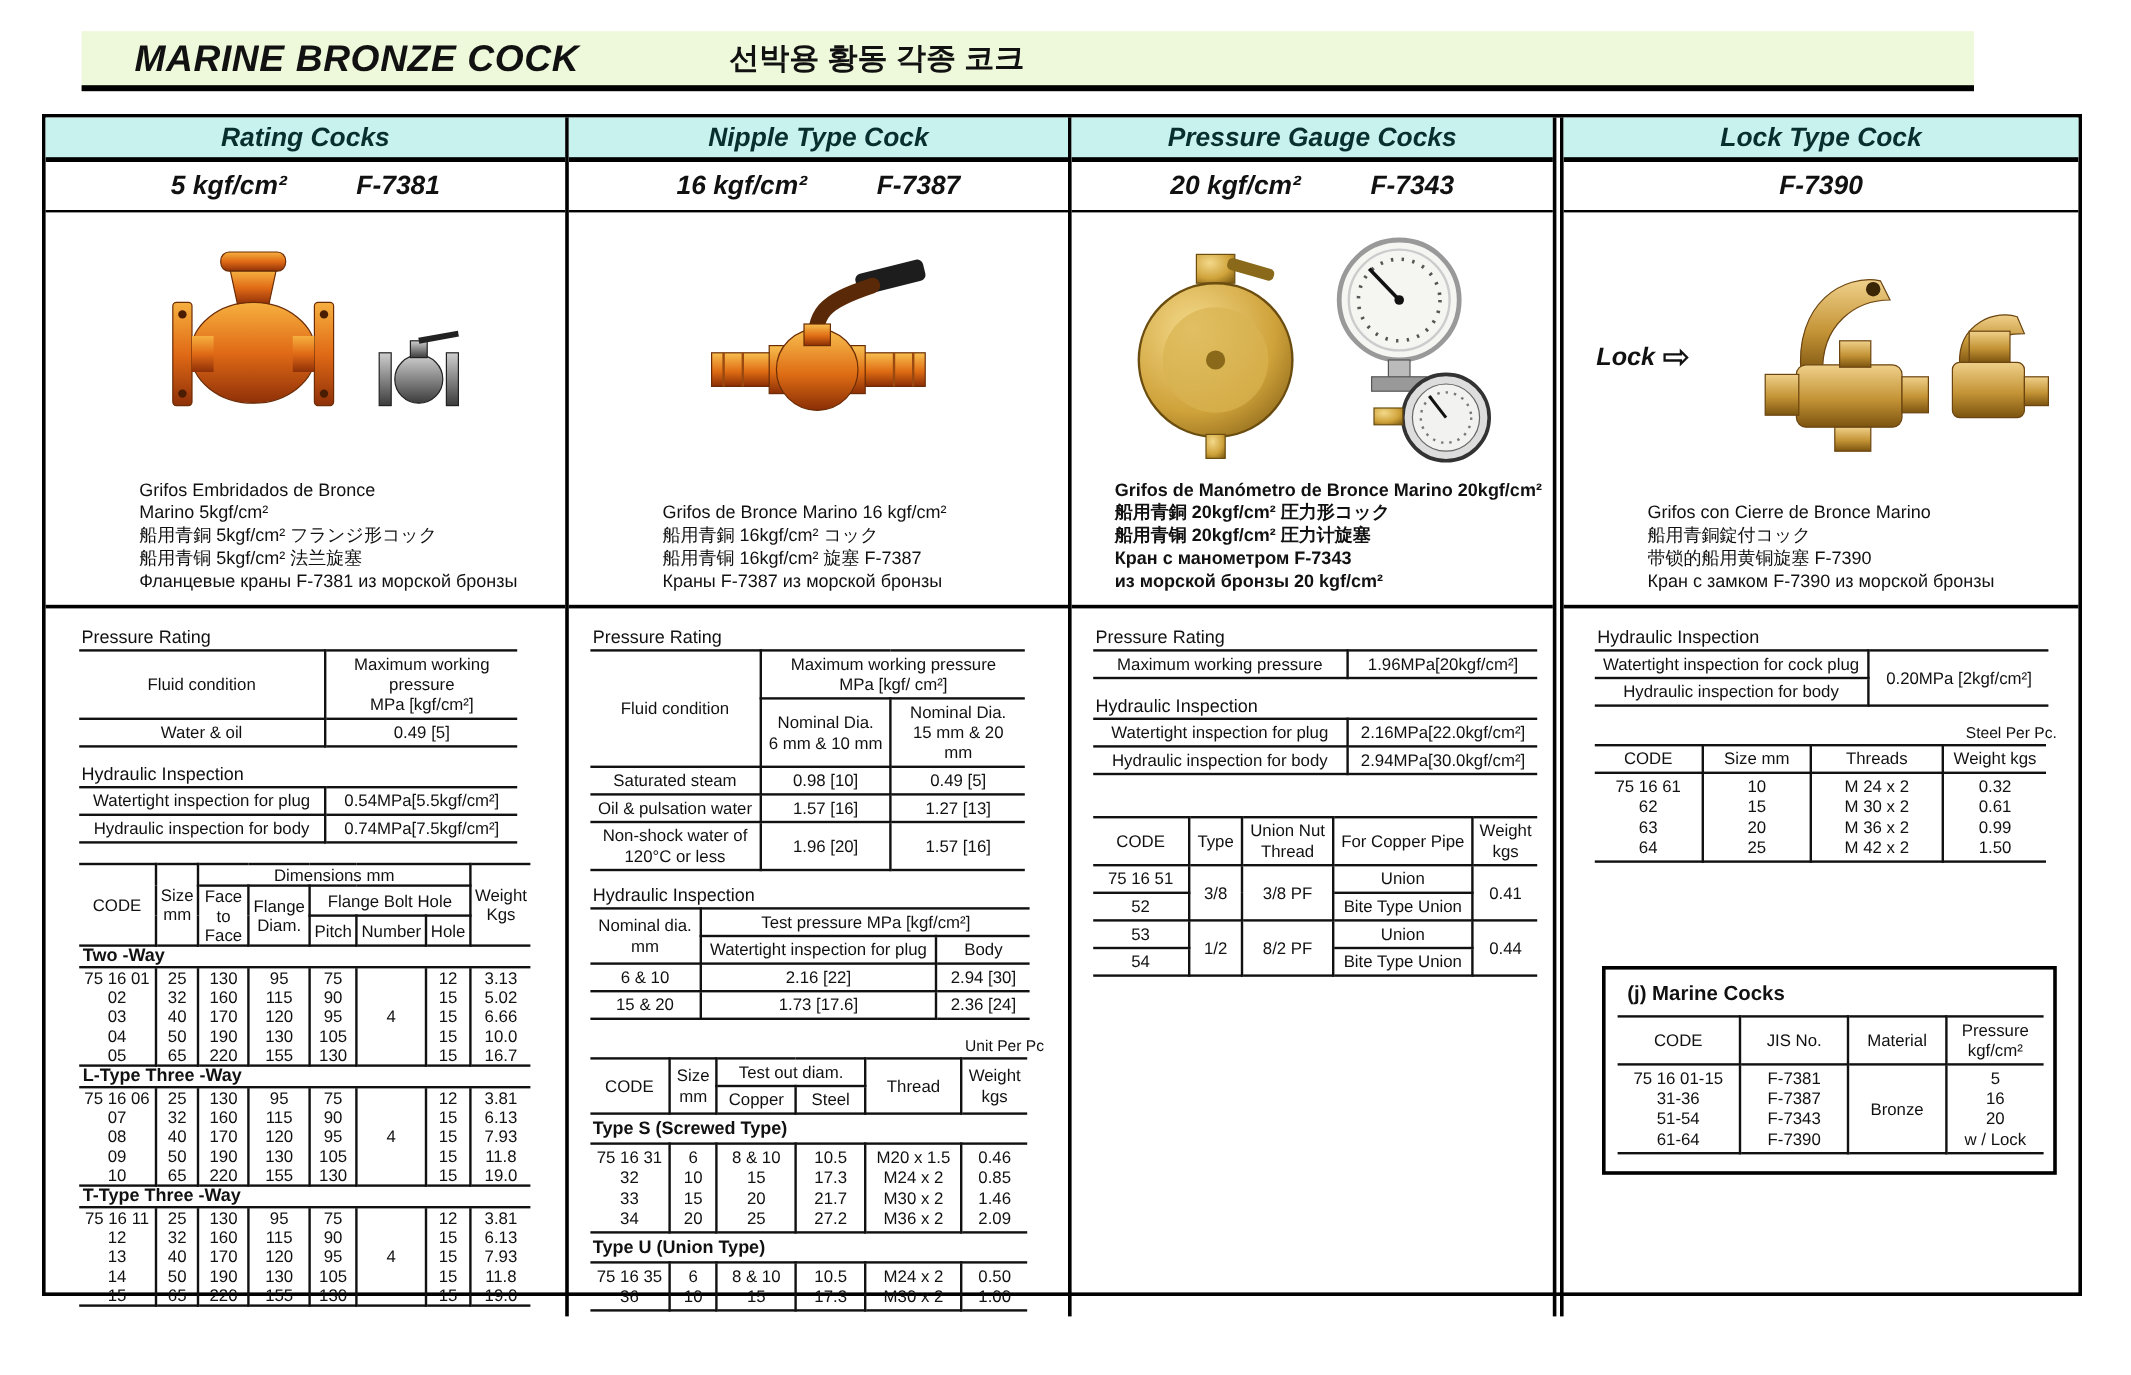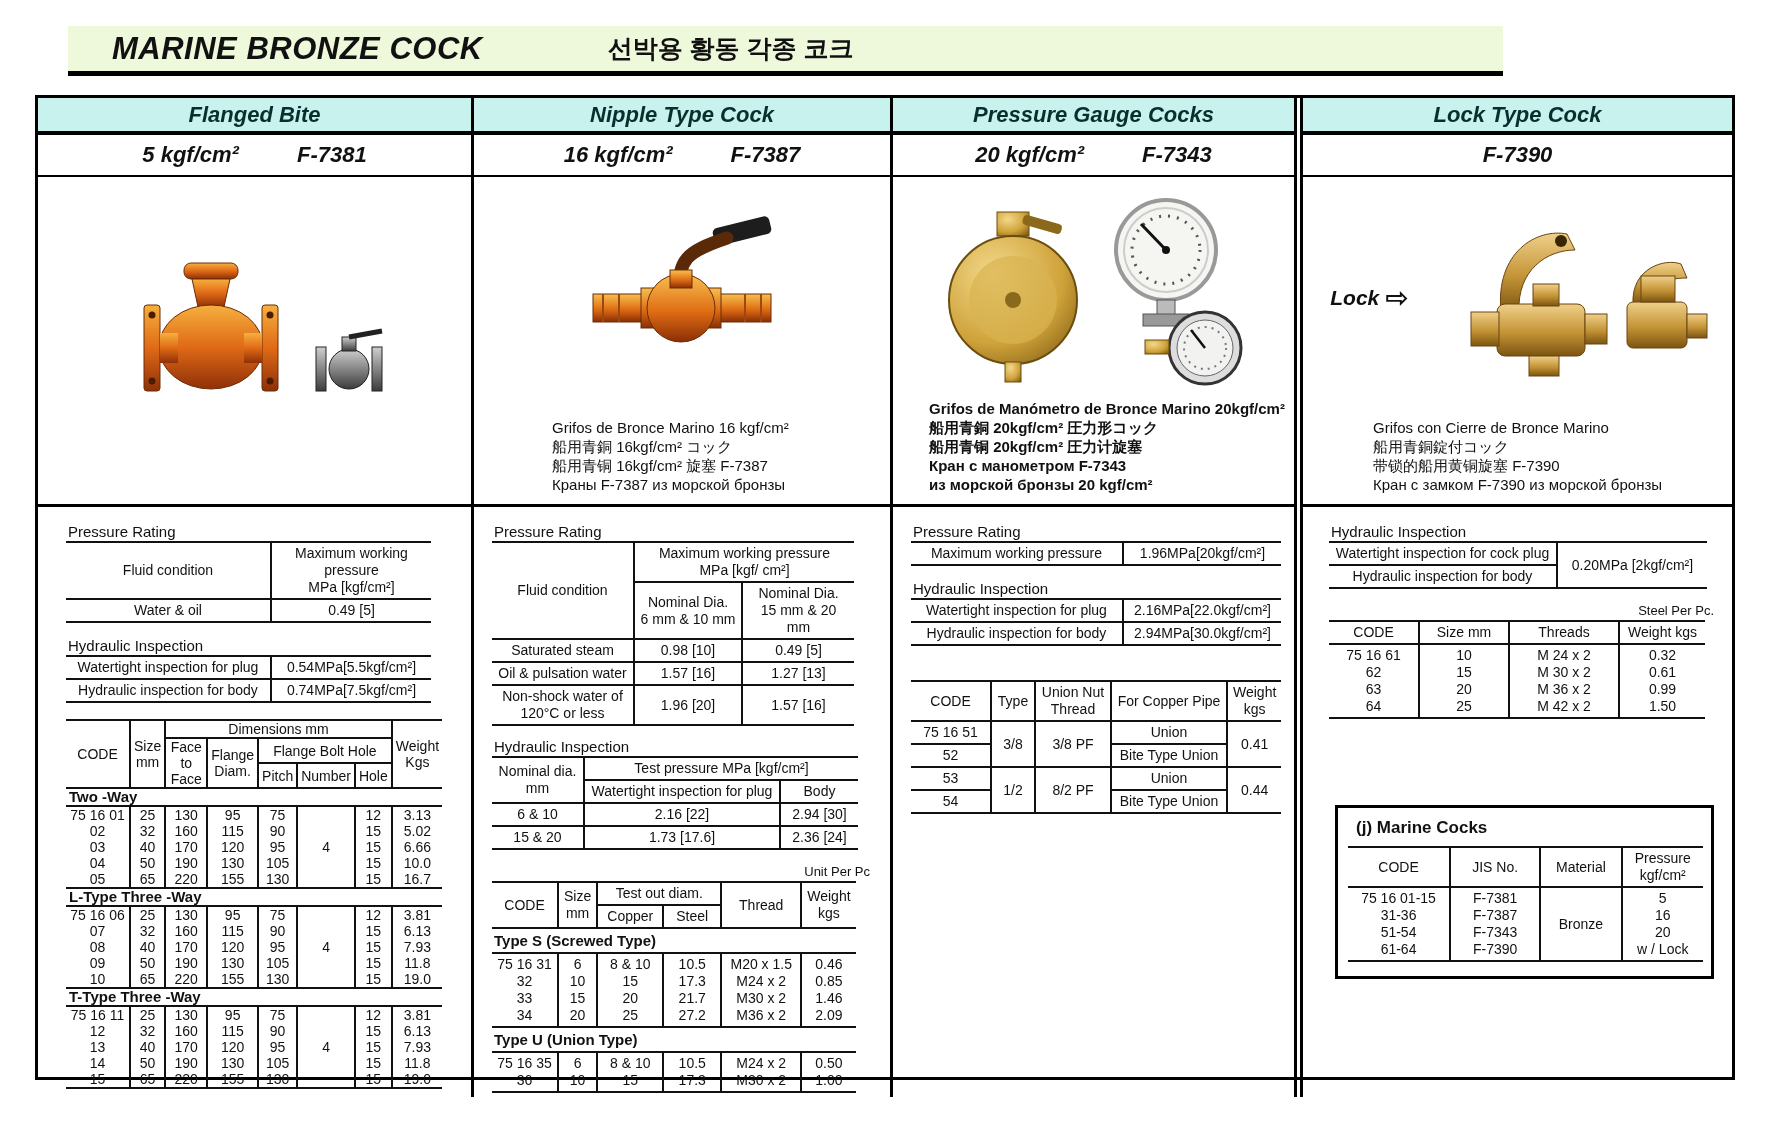--- a/index.html
+++ b/index.html
@@ -1,21 +1,21 @@
 <!DOCTYPE html>
 <html style="--title-bg: #eef8da; --band-bg: #c7f2ee;"><head>
 <meta charset="utf-8">
 <style>
   :root { --title-bg:#eef8da; --band-bg:#c7f2ee; --ink:#111; }
   * { box-sizing:border-box; }
   html,body { margin:0; padding:0; }
   body { width:1776px; height:1146px; background:#fff; position:relative;
          font-family:"Liberation Sans","DejaVu Sans",sans-serif; color:var(--ink); }
 
-  .title-bar { position:absolute; left:68px; top:26px; width:1435px; height:50px;
+  .title-bar { position:absolute; left:68px; top:26px; width:1577px; height:50px;
     background:var(--title-bg); border-bottom:5px solid #000;
     display:flex; align-items:center; gap:125px; padding-left:44px;text-align:right; }
   .title-en { font-style:italic; font-weight:bold; font-size:31px; letter-spacing:.5px; }
   .title-kr { font-weight:bold; font-size:25px; }
 
   .catalog { position:absolute; left:35px; top:95px; width:1700px; height:985px;
     border:3px solid #000; display:grid; grid-template-columns:433px 419px 404px 1fr; }
   .col { display:flex; flex-direction:column; min-width:0; }
   .col + .col { border-left:3px solid #000; }
   .col.dbl { border-left:9px double #000; }
@@ -56,21 +56,21 @@
 <body>
 
 <div class="title-bar">
   <span class="title-en">MARINE BRONZE COCK</span>
   <span class="title-kr">선박용 황동 각종 코크</span>
 </div>
 
 <div class="catalog">
 
   <div class="col">
-    <div class="band">Flanged Bite</div>
+    <div class="band">Rating Cocks</div>
     <div class="sub">
       <span>5 kgf/cm²</span>
       <span>F-7381</span>
     </div>
     <div class="product">
       <div class="photo">
         <svg width="270" height="180" viewBox="0 0 270 180">
           <defs>
             <linearGradient id="bz1" x1="0" y1="0" x2="0" y2="1">
               <stop offset="0" stop-color="#f6b03f"></stop>
@@ -93,20 +93,25 @@
             <circle cx="32" cy="130" r="3.5" fill="#4a1c02"></circle>
           <circle cx="150" cy="64" r="3.5" fill="#4a1c02"></circle>
             <circle cx="150" cy="130" r="3.5" fill="#4a1c02"></circle>
           <rect x="196" y="96" width="10" height="44" fill="url(#gry1)" stroke="#222"></rect>
           <rect x="252" y="96" width="10" height="44" fill="url(#gry1)" stroke="#222"></rect>
           <circle cx="229" cy="118" r="20" fill="url(#gry1)" stroke="#222"></circle>
           <rect x="222" y="86" width="14" height="14" fill="url(#gry1)" stroke="#222"></rect>
           <line x1="229" y1="86" x2="262" y2="80" stroke="#222" stroke-width="5"></line>
         </svg>
       </div>
+      <div class="desc d1">Grifos Embridados de Bronce
+Marino 5kgf/cm²
+船用青銅 5kgf/cm²  フランジ形コック
+船用青铜 5kgf/cm² 法兰旋塞
+Фланцевые краны F-7381 из морской бронзы</div>
     </div>
     <div class="specs">
       <div class="sec-label">Pressure Rating</div>
       <table class="spec">
         <tbody>
             <tr>
           <th style="width:205px">Fluid condition</th>
           <th style="width:160px" class="pre">Maximum working pressure
 MPa [kgf/cm²]</th>
         </tr>

